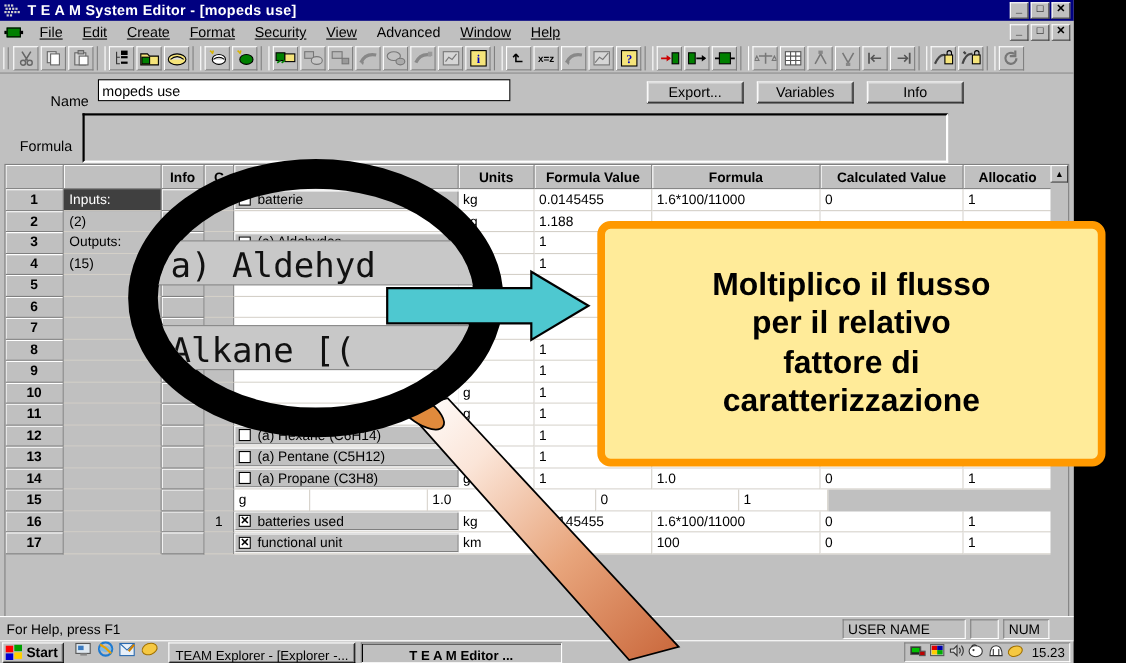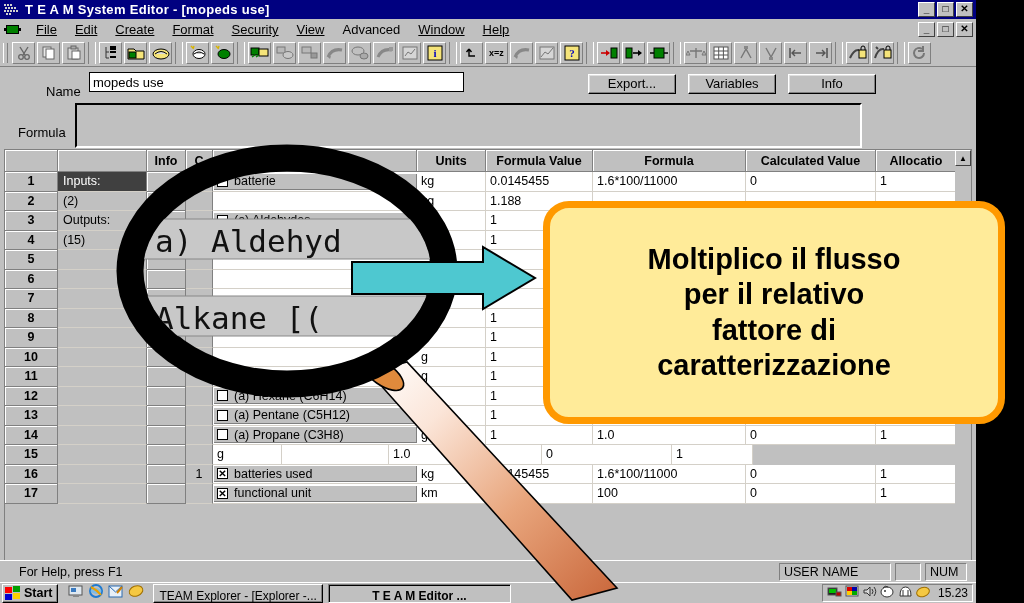--- a/index.html
+++ b/index.html
@@ -163,21 +163,21 @@
     margin-left:auto;margin-right:3px;height:18px;display:flex;align-items:center;gap:3px;
     padding:0 4px;border:1px solid #808080;border-right-color:#fff;border-bottom-color:#fff;
     box-sizing:border-box;font-size:12px;color:#000;
   }
 
   
   .overlay{position:absolute;left:0;top:0;width:1024px;height:603px;pointer-events:none;}
 
   .callout{
     position:absolute;left:543px;top:201px;width:462px;height:223px;
-    background:#ffeb99;border:7px solid #ff9900;border-radius:26px;box-sizing:border-box;
+    background:#ffeb99;border:7px solid #ff9900;border-radius:12px;box-sizing:border-box;
     display:flex;flex-direction:column;align-items:center;justify-content:center;
     text-align:center;color:#000;font-weight:bold;font-size:29px;line-height:1.22;
     font-family:"Liberation Sans",sans-serif;
   }
   .callout div{white-space:nowrap;}
 </style>
 </head>
 <body>
 
 <div id="root">
@@ -756,21 +756,21 @@
         <div class="gridbottom"></div>
         <div class="grid-hsb">
           <div class="sb-arrow">◄</div>
           <div class="sb-arrow">►</div>
         </div>
       </div>
 
     </div>
 
     <div class="statusbar">
-      <span class="sb-cell" style="margin-left:19px;width:760px">For Help, press F1</span>
+      <span class="sb-cell" style="margin-left:6px;width:760px">For Help, press F1</span>
       <span class="sb-cell sb-sunken" style="width:112px">USER NAME</span>
       <span class="sb-cell sb-sunken" style="width:26px;margin-left:4px"></span>
       <span class="sb-cell sb-sunken" style="width:42px;margin-left:4px">NUM</span>
     </div>
 
     <div class="taskbar">
       <div class="start-btn">
         <svg width="16" height="15" viewBox="0 0 16 15">
             <rect x="0" y="1" width="7" height="6" fill="#ff0000"></rect>
             <rect x="8" y="0" width="7" height="6" fill="#00a000"></rect>

